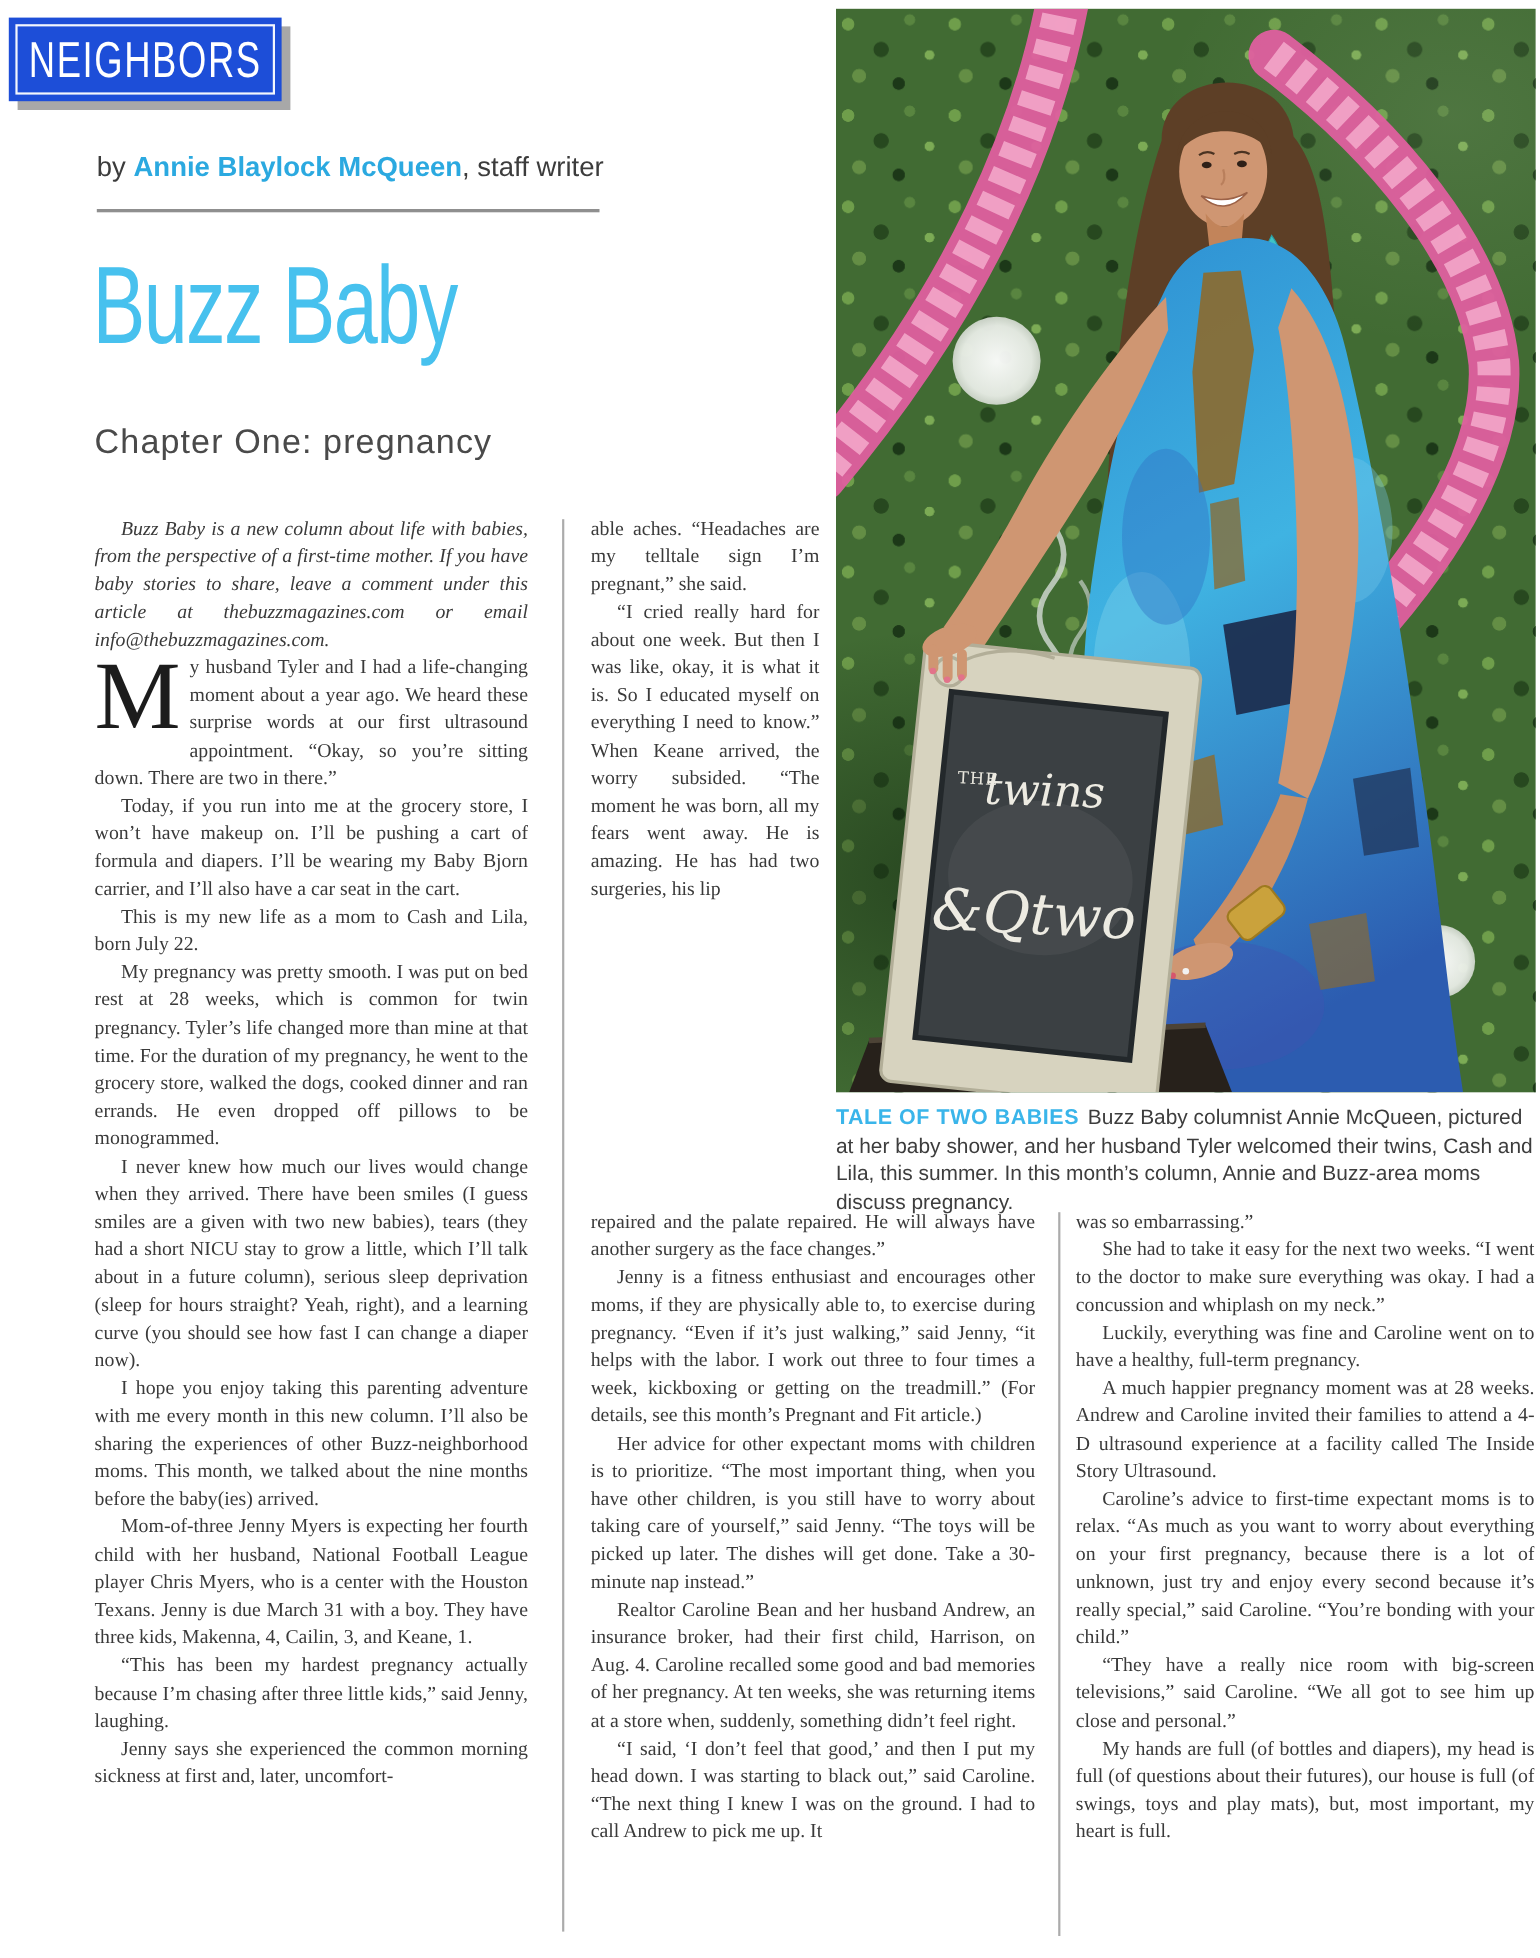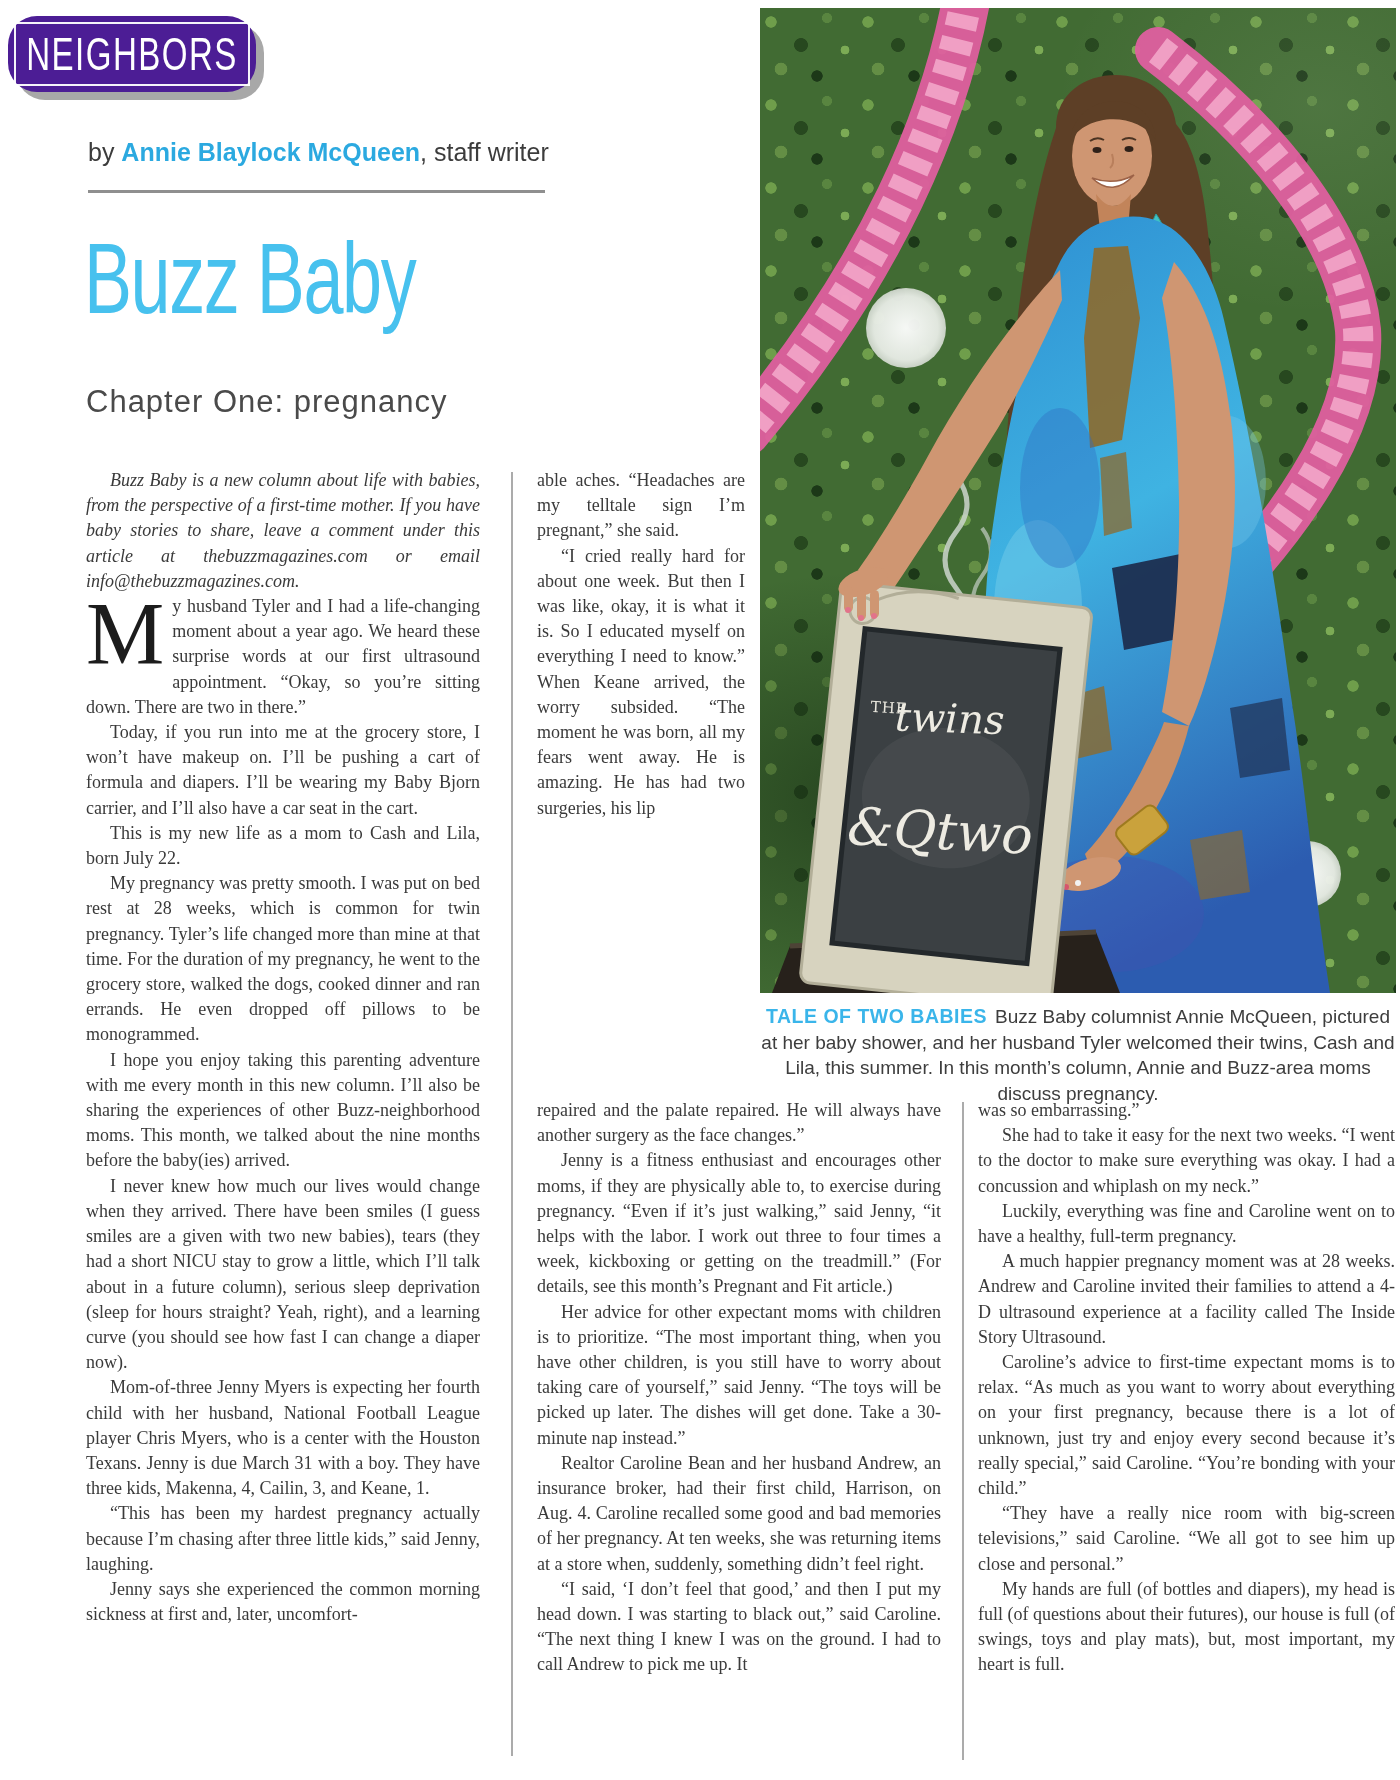--- a/index.html
+++ b/index.html
@@ -1,21 +1,21 @@
 <!DOCTYPE html>
 <html lang="en"><head>
 <meta charset="utf-8">
 <style>
   html,body{margin:0;padding:0;background:#ffffff;}
   .page{position:relative;width:1400px;height:1780px;background:#ffffff;overflow:hidden;
         font-family:"Liberation Serif",serif;color:#3a3a3a;}
 
   
   .section-box{position:absolute;left:8px;top:16px;width:248px;height:76px;
-     background:#4c1d95;box-shadow:8px 8px 0 #a8a8a8;display:flex;align-items:center;justify-content:center;border-radius:29px;}
+     background:#1d4ed8;box-shadow:8px 8px 0 #a8a8a8;display:flex;align-items:center;justify-content:center;}
   .section-box::before{content:"";position:absolute;inset:6px;border:2px solid rgba(255,255,255,.95);pointer-events:none;}
   .section-text{display:inline-block;font-family:"Liberation Sans",sans-serif;font-weight:400;
      font-size:46px;color:#ffffff;letter-spacing:2px;transform:scaleX(.72);transform-origin:center;}
 
   .byline{position:absolute;left:88px;top:138px;font-family:"Liberation Sans",sans-serif;
      font-size:25px;color:#3c3c3c;white-space:nowrap;}
   .byline-name{color:#2ba9e0;font-weight:bold;}
   .byline-rule{position:absolute;left:88px;top:190px;width:457px;height:3px;background:#8f8f8f;}
 
   .title{position:absolute;left:84px;top:226px;margin:0;font-family:"Liberation Sans",sans-serif;
@@ -50,21 +50,21 @@
        radial-gradient(circle 9px at 11px 14px, #6f9e4b 60%, transparent 66%),
        radial-gradient(circle 11px at 41px 37px, #27481f 60%, transparent 66%),
        radial-gradient(circle 8px at 67px 10px, #598540 60%, transparent 66%),
        radial-gradient(circle 10px at 21px 61px, #648e45 60%, transparent 66%),
        radial-gradient(circle 9px at 57px 68px, #1c3818 60%, transparent 66%),
        radial-gradient(circle 7px at 85px 42px, #7cab55 60%, transparent 66%);
      background-size:100% 100%,100% 100%,97px 83px,97px 83px,97px 83px,97px 83px,97px 83px,97px 83px;}
   .photo svg{display:block;width:100%;height:100%;}
 
   .caption{position:absolute;left:760px;top:1004px;width:636px;
-     font-family:"Liberation Sans",sans-serif;font-size:19px;line-height:25.5px;color:#3d3d3d;text-align:center;}
+     font-family:"Liberation Sans",sans-serif;font-size:19px;line-height:25.5px;color:#3d3d3d;text-align:left;}
   .cap-lead{color:#3ab5ea;font-weight:bold;font-size:19.5px;letter-spacing:.5px;margin-right:8px;}
 </style>
 </head>
 <body>
 
 <div class="page">
 
   <div class="section-box">
     <span class="section-text">NEIGHBORS</span>
   </div>
@@ -184,22 +184,22 @@
   <div class="caption">
     <span class="cap-lead">TALE OF TWO BABIES</span><span>Buzz Baby columnist Annie McQueen, pictured at her baby shower, and her husband Tyler welcomed their twins, Cash and Lila, this summer. In this month’s column, Annie and Buzz-area moms discuss pregnancy.</span>
   </div>
 
   <div class="col col1">
       <p class="intro">Buzz Baby is a new column about life with babies, from the perspective of a first-time mother. If you have baby stories to share, leave a comment under this article at thebuzzmagazines.com or email info@thebuzzmagazines.com.</p>
       <p class="dropcap-para"><span class="dropcap">M</span>y husband Tyler and I had a life-changing moment about a year ago. We heard these surprise words at our first ultrasound appointment. “Okay, so you’re sitting down. There are two in there.”</p>
       <p>Today, if you run into me at the grocery store, I won’t have makeup on. I’ll be pushing a cart of formula and diapers. I’ll be wearing my Baby Bjorn carrier, and I’ll also have a car seat in the cart.</p>
       <p>This is my new life as a mom to Cash and Lila, born July 22.</p>
       <p>My pregnancy was pretty smooth. I was put on bed rest at 28 weeks, which is common for twin pregnancy. Tyler’s life changed more than mine at that time. For the duration of my pregnancy, he went to the grocery store, walked the dogs, cooked dinner and ran errands. He even dropped off pillows to be monogrammed.</p>
+      <p>I never knew how much our lives would change when they arrived. There have been smiles (I guess smiles are a given with two new babies), tears (they had a short NICU stay to grow a little, which I’ll talk about in a future column), serious sleep deprivation (sleep for hours straight? Yeah, right), and a learning curve (you should see how fast I can change a diaper now).</p>
       <p>I hope you enjoy taking this parenting adventure with me every month in this new column. I’ll also be sharing the experiences of other Buzz-neighborhood moms. This month, we talked about the nine months before the baby(ies) arrived.</p>
-      <p>I never knew how much our lives would change when they arrived. There have been smiles (I guess smiles are a given with two new babies), tears (they had a short NICU stay to grow a little, which I’ll talk about in a future column), serious sleep deprivation (sleep for hours straight? Yeah, right), and a learning curve (you should see how fast I can change a diaper now).</p>
       <p>Mom-of-three Jenny Myers is expecting her fourth child with her husband, National Football League player Chris Myers, who is a center with the Houston Texans. Jenny is due March 31 with a boy. They have three kids, Makenna, 4, Cailin, 3, and Keane, 1.</p>
       <p>“This has been my hardest pregnancy actually because I’m chasing after three little kids,” said Jenny, laughing.</p>
       <p>Jenny says she experienced the common morning sickness at first and, later, uncomfort-</p>
     </div>
   <div class="vrule rule1"></div>
   <div class="col col2a">
       <p class="noindent">able aches. “Headaches are my telltale sign I’m pregnant,” she said.</p>
       <p>“I cried really hard for about one week. But then I was like, okay, it is what it is. So I educated myself on everything I need to know.” When Keane arrived, the worry subsided. “The moment he was born, all my fears went away. He is amazing. He has had two surgeries, his lip</p>
     </div>
   <div class="col col2b">

